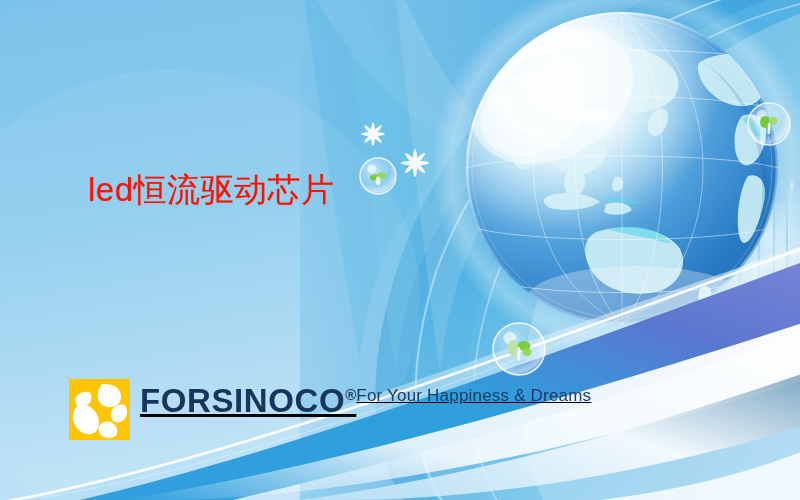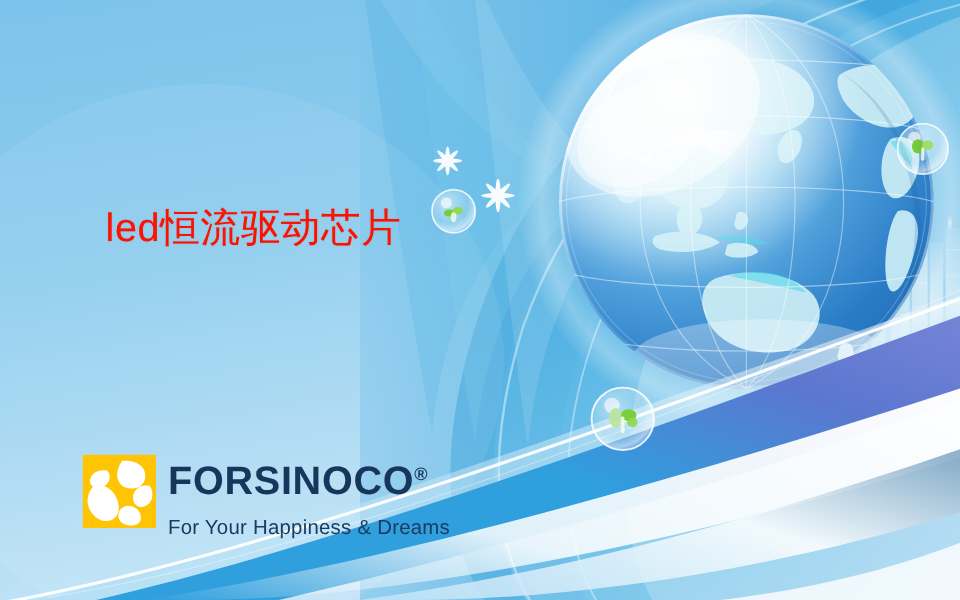--- a/index.html
+++ b/index.html
@@ -66,38 +66,39 @@
   .logo-mark svg {
     position: absolute;
     left: 0; top: 0;
     width: 61px; height: 61px;
     display: block;
   }
   .logo-words {
     margin-left: 10px;
     padding-top: 5px;
     display: flex;
-    flex-direction: column;
+    flex-direction: row;
+    text-decoration: underline;
   }
   .logo-name {
     font-family: "Liberation Sans", sans-serif;
     font-weight: bold;
     font-size: 33px;
     line-height: 1;
     letter-spacing: 0.6px;
     color: #16365c;
     white-space: nowrap;
   }
   .logo-name .reg {
     font-size: 15px;
     vertical-align: super;
     letter-spacing: 0;
   }
   .logo-tagline {
-    margin-top: 14px;
+    margin-top: 3px;
     font-family: "Liberation Sans", sans-serif;
     font-size: 17px;
     line-height: 1.1;
     letter-spacing: 0.2px;
     color: #1a3c63;
     white-space: nowrap;
     text-align: center;
   }
 </style>
 </head>

